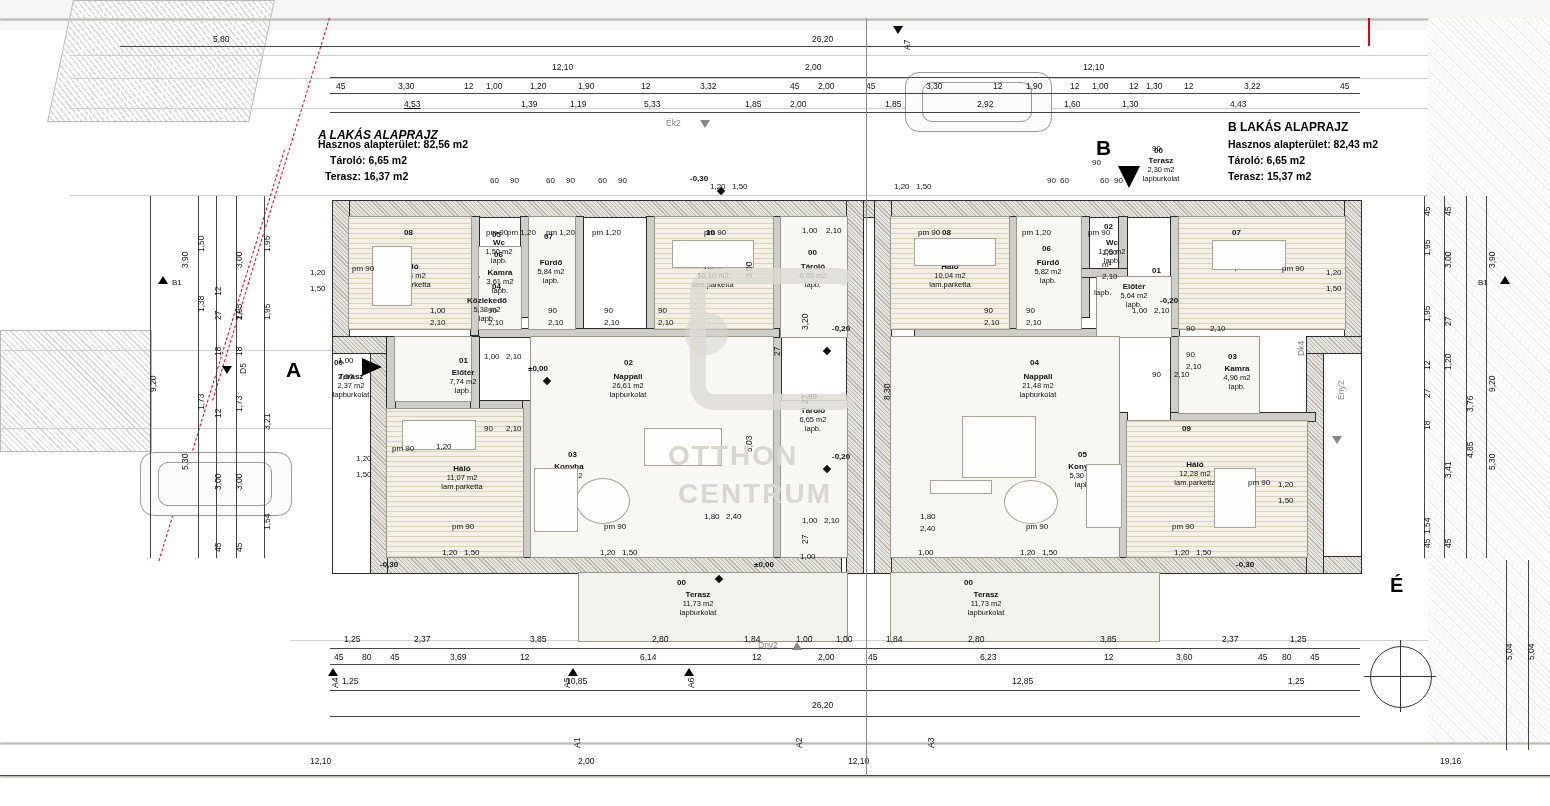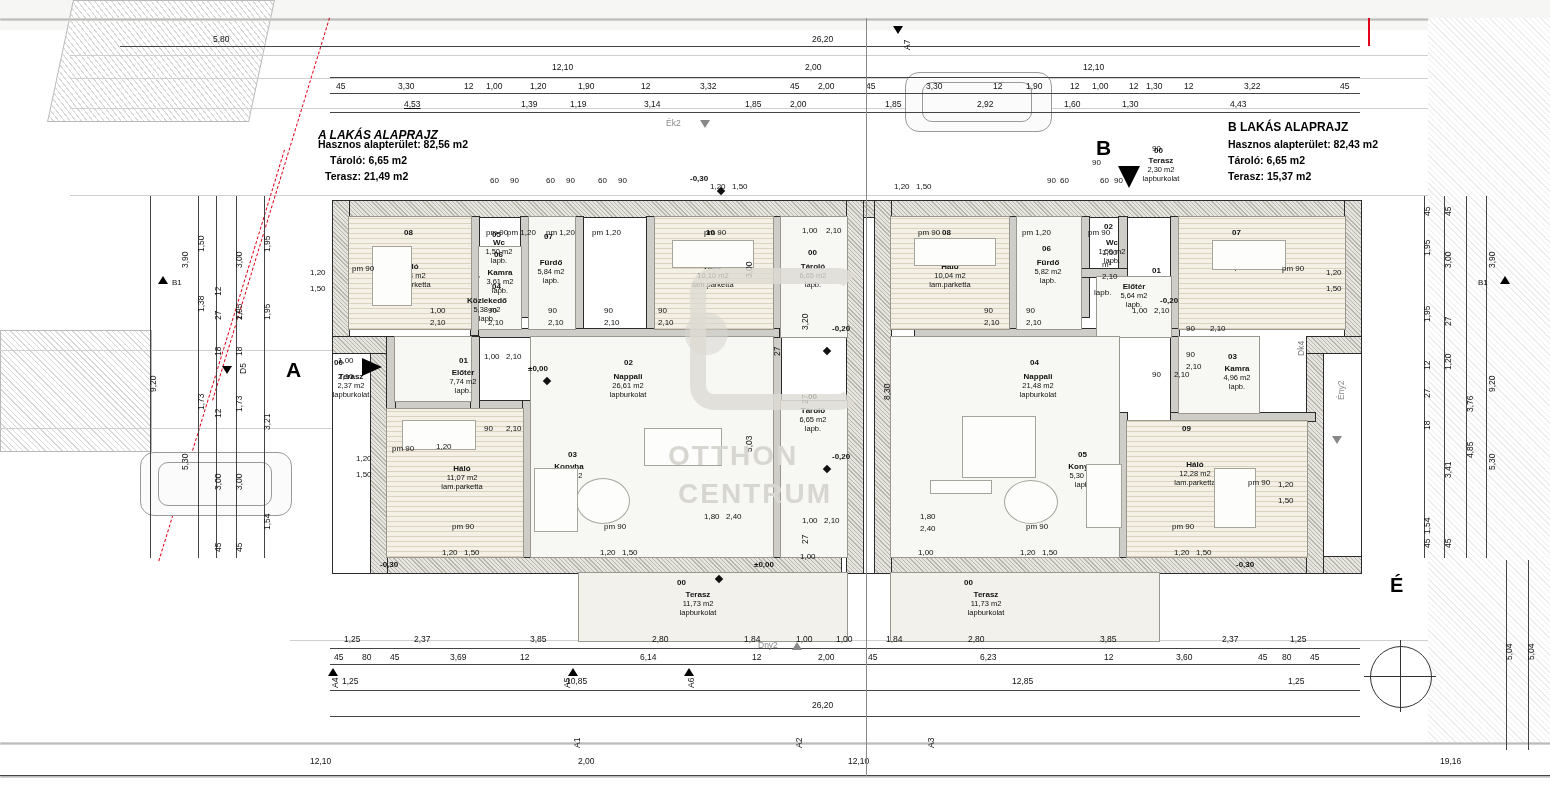--- a/index.html
+++ b/index.html
@@ -98,38 +98,38 @@
   <div class="dim" style="left:1129px;top:81px;">12</div>
   <div class="dim" style="left:1146px;top:81px;">1,30</div>
   <div class="dim" style="left:1184px;top:81px;">12</div>
   <div class="dim" style="left:1244px;top:81px;">3,22</div>
   <div class="dim" style="left:1340px;top:81px;">45</div>
 
   <div class="hline" style="left:330px;top:112px;width:1030px;"></div>
   <div class="dim" style="left:404px;top:99px;text-decoration:underline;">4,53</div>
   <div class="dim" style="left:521px;top:99px;">1,39</div>
   <div class="dim" style="left:570px;top:99px;">1,19</div>
-  <div class="dim" style="left:644px;top:99px;">3,14</div>
+  <div class="dim" style="left:644px;top:99px;">5,33</div>
   <div class="dim" style="left:745px;top:99px;">1,85</div>
   <div class="dim" style="left:790px;top:99px;">2,00</div>
   <div class="dim" style="left:885px;top:99px;">1,85</div>
   <div class="dim" style="left:977px;top:99px;">2,92</div>
   <div class="dim" style="left:1064px;top:99px;">1,60</div>
   <div class="dim" style="left:1122px;top:99px;">1,30</div>
   <div class="dim" style="left:1230px;top:99px;">4,43</div>
 
   <div class="tri" style="left:893px;top:26px;"></div>
   <div class="dimv" style="left:902px;top:50px;">A7</div>
   <div class="dim" style="left:666px;top:118px;color:#888;">Ék2</div>
   <div class="tri" style="left:700px;top:120px;border-top-color:#888;"></div>
 
   <div class="title" style="left:318px;top:128px;font-style:italic;">A LAKÁS ALAPRAJZ</div>
   <div class="sub" style="left:318px;top:138px;">Hasznos alapterület: 82,56 m2</div>
   <div class="sub" style="left:330px;top:154px;">Tároló: 6,65 m2</div>
-  <div class="sub" style="left:325px;top:170px;">Terasz: 21,49 m2</div>
+  <div class="sub" style="left:325px;top:170px;">Terasz: 16,37 m2</div>
 
   <div class="title" style="left:1228px;top:120px;">B LAKÁS ALAPRAJZ</div>
   <div class="sub" style="left:1228px;top:138px;">Hasznos alapterület: 82,43 m2</div>
   <div class="sub" style="left:1228px;top:154px;">Tároló: 6,65 m2</div>
   <div class="sub" style="left:1228px;top:170px;">Terasz: 15,37 m2</div>
 
   <div class="wallh" style="left:332px;top:200px;width:1028px;height:372px;background:#ffffff;"></div>
 
   <div class="wallh" style="left:332px;top:200px;width:1028px;height:16px;"></div>
   <div class="wallh" style="left:370px;top:556px;width:470px;height:16px;"></div>

